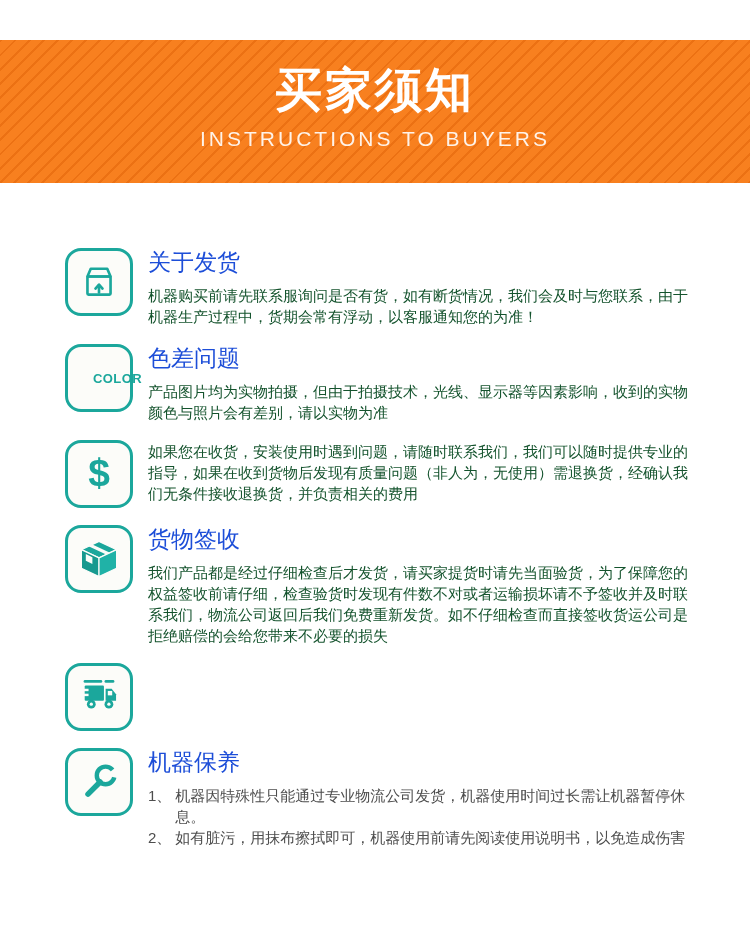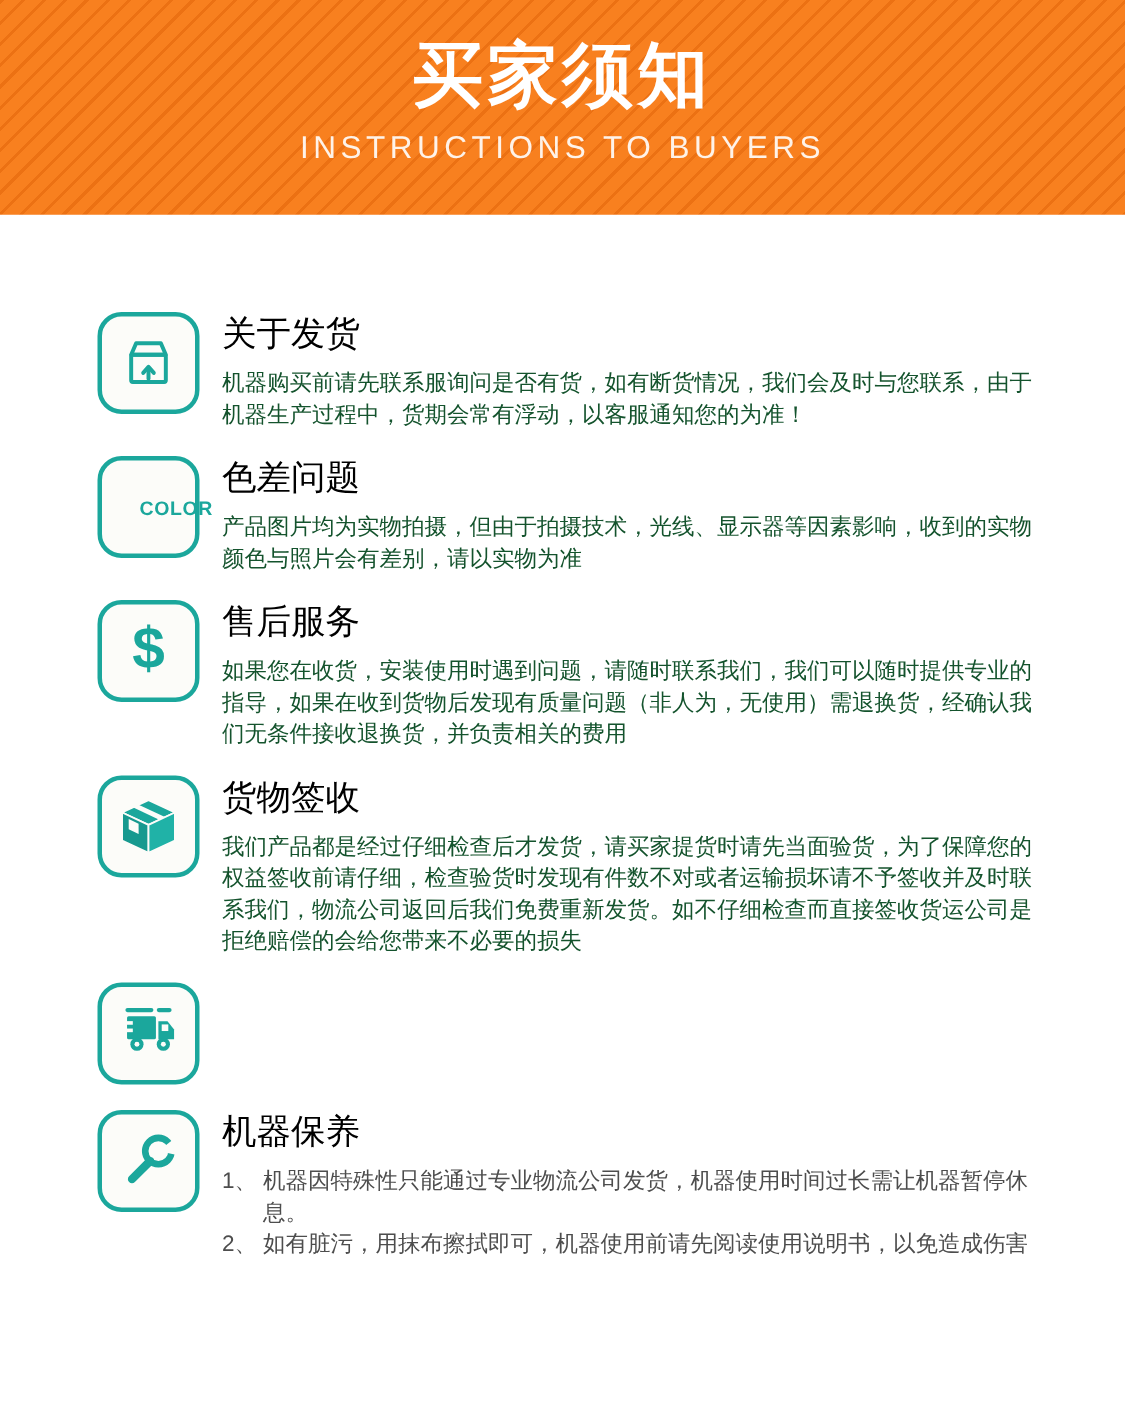--- a/index.html
+++ b/index.html
@@ -15,20 +15,21 @@
   
   .banner {
     height: 143px;
     background-color: #f87d1f;
     background-image: repeating-linear-gradient(
       135deg,
       #ec7113 0px, #ec7113 2px,
       #f8801f 2px, #f8801f 10px
     );
     text-align: center;
+    margin-top: 40px;
   }
   .banner-title {
     margin: 0;
     padding-top: 24px;
     font-size: 47px;
     line-height: 52px;
     font-weight: bold;
     letter-spacing: 3px;
     color: #ffffff;
   }
@@ -73,21 +74,21 @@
     line-height: 1;
     padding-bottom: 3px;
   }
 
   .sec-text { flex: 1 1 auto; padding-top: 1px; }
   .sec-title {
     margin: 0 0 9px 0;
     font-size: 23px;
     line-height: 27px;
     font-weight: 500;
-    color: #000000;
+    color: #1d4ed8;
   }
   .sec-body {
     margin: 0;
     font-size: 15px;
     line-height: 21px;
     color: #14532d;
   }
   .sec-list { margin: 0; }
   .sec-list .li {
     display: flex;
@@ -133,21 +134,20 @@
         <h2 class="sec-title">色差问题</h2>
         <p class="sec-body">产品图片均为实物拍摄，但由于拍摄技术，光线、显示器等因素影响，收到的实物颜色与照片会有差别，请以实物为准</p>
       </div>
     </section>
 
     <section class="row">
       <div class="icon-box">
         <span class="icon-label-dollar">$</span>
       </div>
       <div class="sec-text">
-        <h2 class="sec-title">售后服务</h2>
         <p class="sec-body">如果您在收货，安装使用时遇到问题，请随时联系我们，我们可以随时提供专业的指导，如果在收到货物后发现有质量问题（非人为，无使用）需退换货，经确认我们无条件接收退换货，并负责相关的费用</p>
       </div>
     </section>
 
     <section class="row">
       <div class="icon-box">
         <svg width="44" height="44" viewBox="0 0 40 40">
           <polygon points="20,4 36,11.5 20,19 4,11.5" fill="#1ba79c" stroke="#fcfcf9" stroke-width="1.1"></polygon>
           <polygon points="4,11.5 20,19 20,36 4,28.5" fill="#17998f" stroke="#fcfcf9" stroke-width="1.1"></polygon>
           <polygon points="36,11.5 20,19 20,36 36,28.5" fill="#20b2a7" stroke="#fcfcf9" stroke-width="1.1"></polygon>

